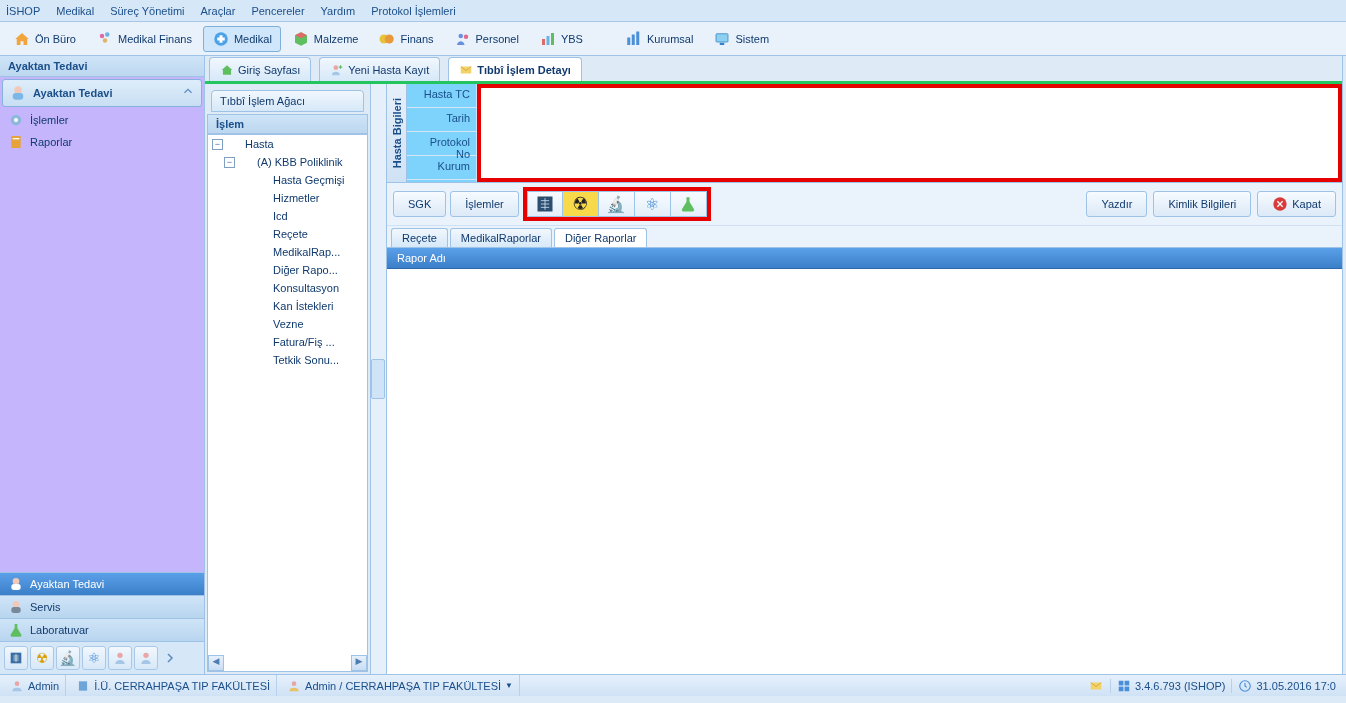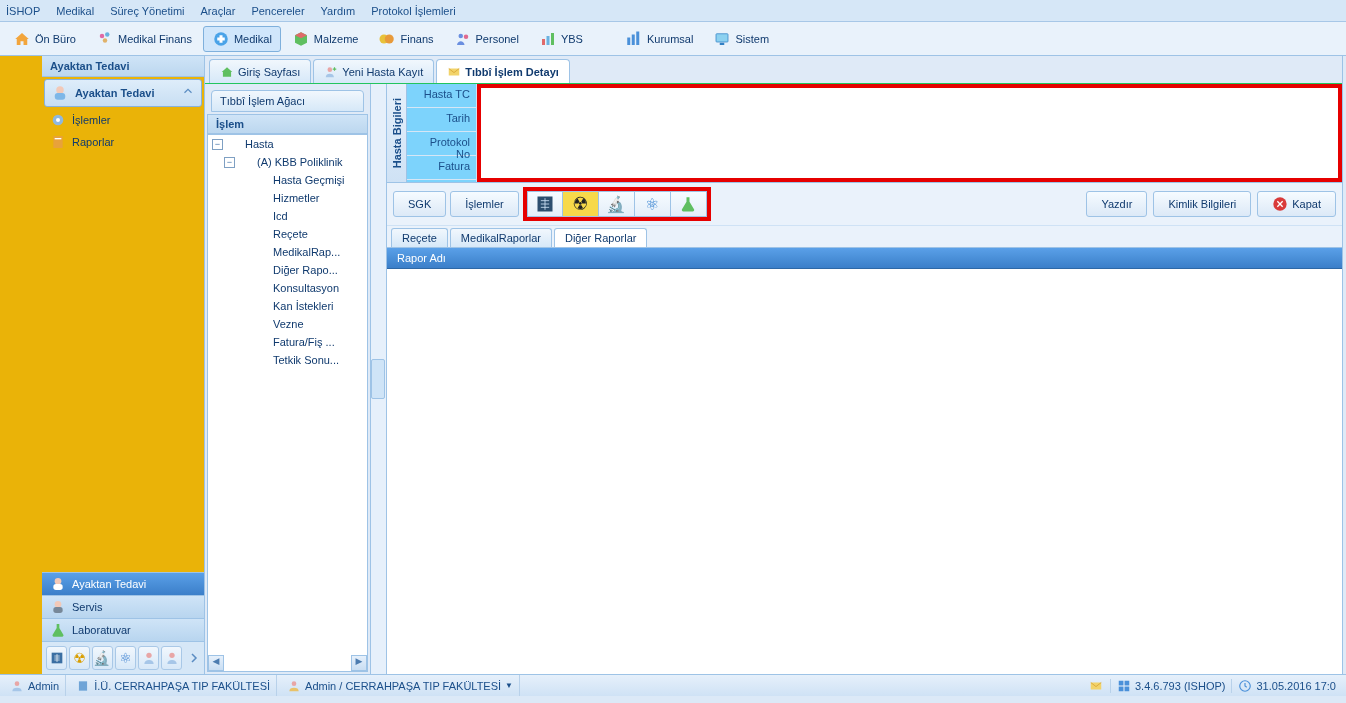--- a/index.html
+++ b/index.html
@@ -5,37 +5,37 @@
   * { box-sizing: border-box; margin: 0; padding: 0; }
   body { font-family: Tahoma, Verdana, Arial, sans-serif; font-size: 11px; color: #1d3557; width: 1346px; height: 703px; overflow: hidden; background: #dce9f7; }
   .menubar { height: 22px; background: #d6e7f7; border-bottom: 1px solid #a7c7e7; display: flex; align-items: center; padding: 0 6px; color: #1b4f8a; }
   .menubar span { margin-right: 16px; cursor: default; }
   .ribbon { height: 34px; background: #e9f2fb; border-bottom: 1px solid #9ec3e6; display: flex; align-items: center; padding: 0 4px; gap: 2px; }
   .rbtn { display: flex; align-items: center; gap: 4px; padding: 3px 8px; border: 1px solid transparent; border-radius: 3px; color: #103a6e; cursor: pointer; }
   .rbtn .ricon { width: 18px; height: 18px; }
   .rbtn.active { background: #d0e6fb; border-color: #7fb0dc; }
 
   .body-row { display: flex; height: 618px; }
-  .sidebar { width: 205px; background: #eab308; border-right: 1px solid #9ec3e6; display: flex; flex-direction: column; padding-left: 42px; }
+  .sidebar { width: 205px; background: #c4b5fd; border-right: 1px solid #9ec3e6; display: flex; flex-direction: column; }
   .sb-title { background: linear-gradient(#cfe4f7,#bcd7ef); border-bottom: 1px solid #9ec3e6; padding: 4px 8px; font-weight: bold; color: #1b4f8a; }
   .sb-panel-hdr { background: linear-gradient(#deedfa,#c8def3); border: 1px solid #88b2dc; border-radius: 3px; margin: 2px; padding: 4px 6px; display: flex; align-items: center; gap: 6px; font-weight: bold; color: #1b4f8a; position: relative; }
   .sb-panel-hdr .chev { position: absolute; right: 6px; top: 4px; }
   .sb-item { padding: 5px 10px 5px 30px; color: #103a6e; position: relative; cursor: pointer; }
   .sb-item .sicon { position: absolute; left: 8px; top: 3px; width: 16px; height: 16px; }
   .sb-spacer { flex: 1; }
   .sb-bar { background: linear-gradient(#cfe4f7,#b8d5ef); border-top: 1px solid #9ec3e6; padding: 5px 10px 5px 30px; color: #103a6e; position: relative; cursor: pointer; }
   .sb-bar .sicon { position: absolute; left: 8px; top: 3px; }
   .sb-bar.selected { background: linear-gradient(#5aa0e8,#3b7fc9); color: #fff; }
   .sb-iconrow { background: #d6e7f7; border-top: 1px solid #9ec3e6; padding: 4px; display: flex; gap: 2px; }
   .sb-iconrow .sicon2 { width: 24px; height: 24px; border: 1px solid #a9c8e7; border-radius: 3px; background: linear-gradient(#f1f7fd,#d7e8f8); display: flex; align-items: center; justify-content: center; cursor: pointer; }
   .sb-iconrow .sicon2 svg, .sb-iconrow .sicon2 span { font-size: 14px; }
   .sb-iconrow .chev2 { display:flex; align-items:center; margin-left:4px; }
 
   .main { flex: 1; background: #fff; display: flex; flex-direction: column; position: relative; }
-  .main-tabs { height: 28px; background: #dfeaf7; border-bottom: 1px solid #22c55e; display: flex; align-items: flex-end; padding-left: 4px; gap: 2px; }
+  .main-tabs { height: 28px; background: #dfeaf7; border-bottom: 3px solid #22c55e; display: flex; align-items: flex-end; padding-left: 4px; gap: 8px; }
   .main-tab { background: linear-gradient(#f1f7fd,#d6e8f8); border: 1px solid #9ec3e6; border-bottom: none; border-radius: 4px 4px 0 0; padding: 4px 10px; display: flex; align-items: center; gap: 4px; color: #103a6e; cursor: pointer; height: 24px; }
   .main-tab.active { background: #fff; font-weight: bold; }
   .main-tab .ticon { width: 14px; height: 14px; }
 
   .content-row { flex: 1; display: flex; min-height: 0; }
   .tree-pane { width: 166px; border-right: 1px solid #9ec3e6; background: #dfeaf7; display:flex; flex-direction:column; }
   .tree-tab { background: linear-gradient(#f1f7fd,#d6e8f8); border: 1px solid #9ec3e6; border-radius: 4px 4px 0 0; margin: 6px 6px 0 6px; padding: 4px 8px; color: #103a6e; font-weight: normal; }
   .tree-hdr { background: linear-gradient(#cfe4f7,#bcd7ef); border: 1px solid #9ec3e6; margin: 2px 2px 0 2px; padding: 3px 8px; color: #1b4f8a; font-weight: bold; }
   .tree-body { flex:1; background:#fff; border:1px solid #9ec3e6; margin:0 2px 2px 2px; overflow:hidden; position:relative; }
   .tree-body ul { list-style:none; margin:0; padding:0; }
@@ -399,21 +399,21 @@
 
       <div class="detail-pane">
         <div class="info-block">
           <div class="info-vert">
               <span>Hasta Bigileri</span>
             </div>
           <div class="info-labels">
             <div>Hasta TC</div>
             <div>Tarih</div>
             <div>Protokol No</div>
-            <div>Fatura</div>
+            <div>Kurum</div>
           </div>
           <div class="info-red"></div>
         </div>
 
         <div class="action-row">
           <div class="abtn">
               <span>SGK</span>
             </div>
           <div class="abtn">
               <span>İşlemler</span>

